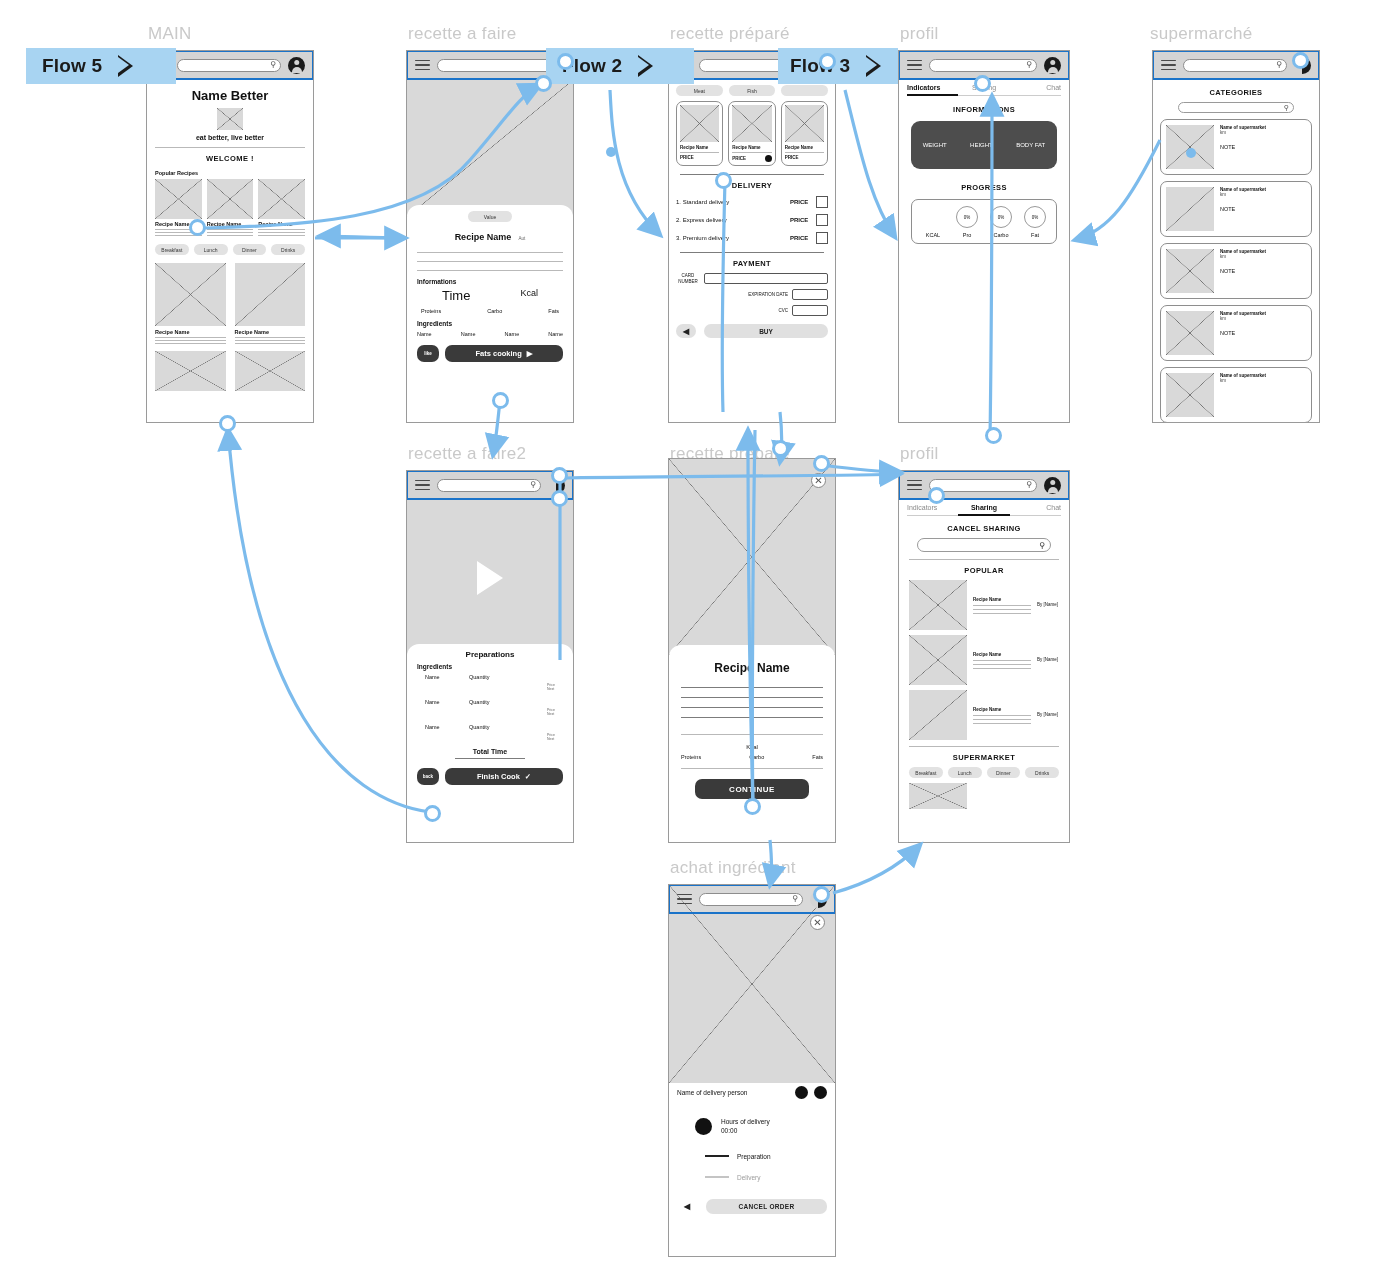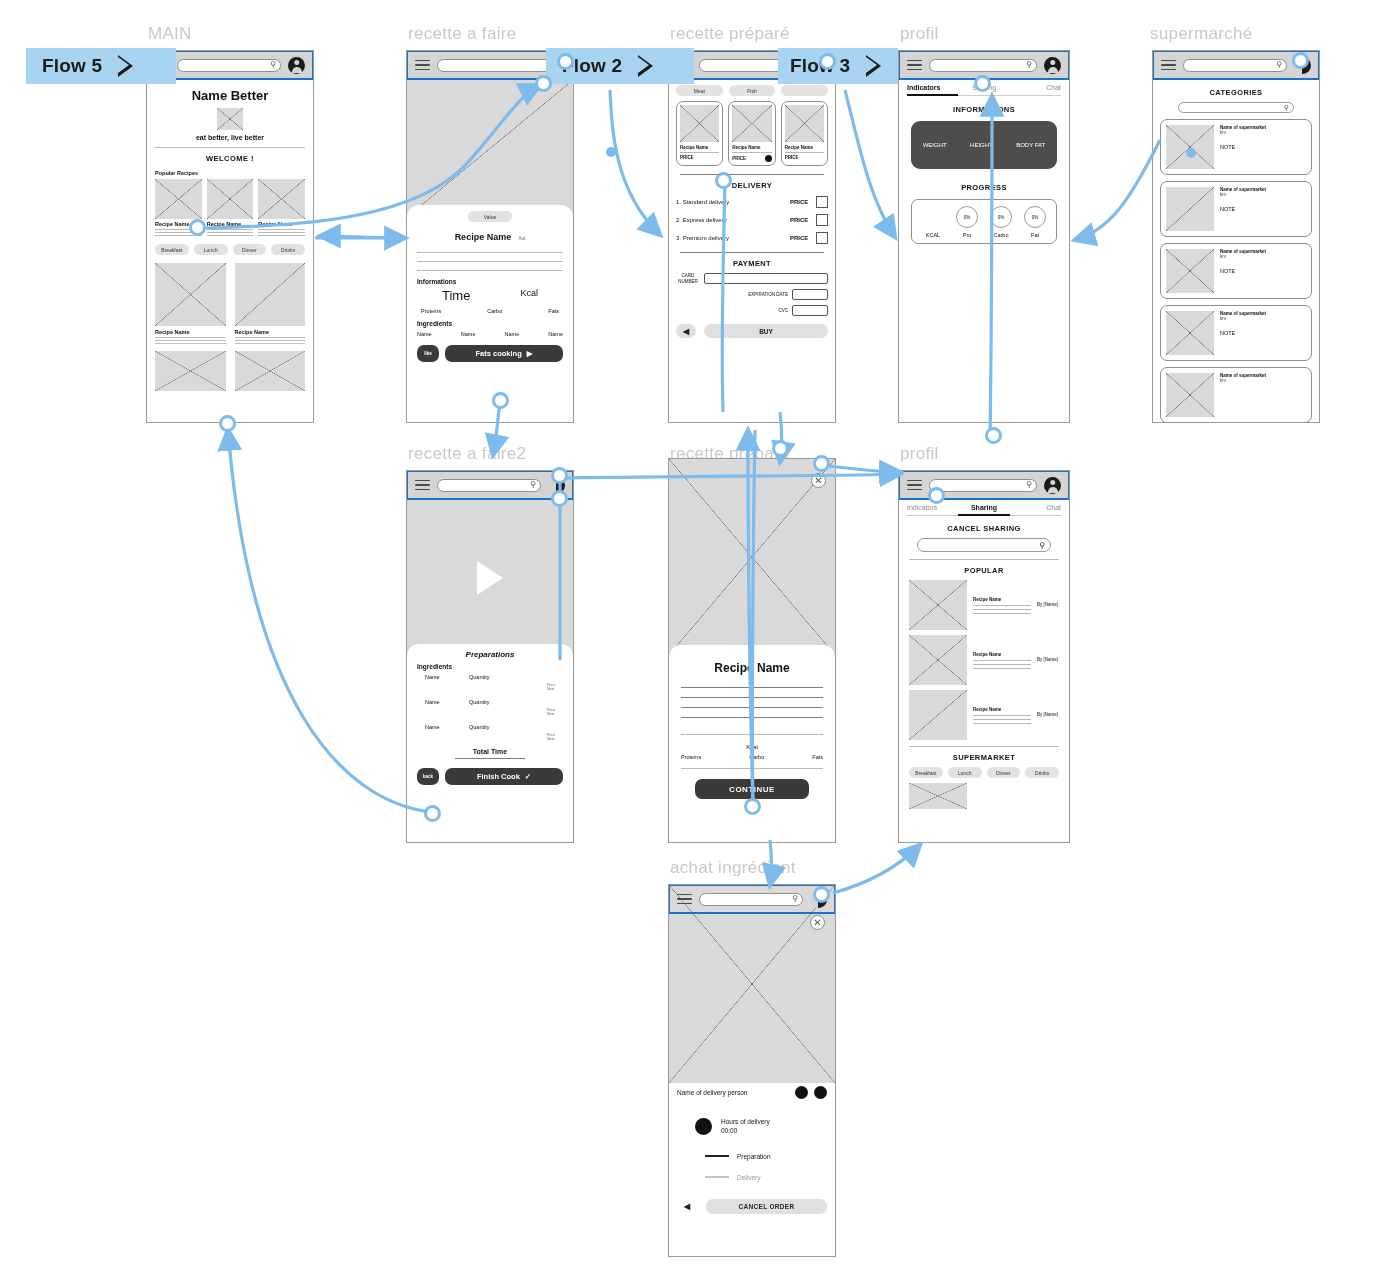--- a/index.html
+++ b/index.html
@@ -490,21 +490,21 @@
       <span class="srch">
           <span class="mag">⚲</span>
         </span>
       <span class="avatar half"></span>
     </div>
     <div class="body">
       <div style="height:155px;background:#d9d9d9;display:flex;align-items:center;justify-content:center;">
         <span style="width:0;height:0;border-left:26px solid #fff;border-top:17px solid transparent;border-bottom:17px solid transparent;"></span>
       </div>
       <div style="background:#fff;border-radius:12px;margin-top:-11px;position:relative;padding:6px 10px 8px;">
-        <div class="ctr b" style="font-size:8px;font-style:italic;">Preparations</div>
+        <div class="ctr b" style="font-size:8px;">Preparations</div>
         <div class="b" style="font-size:6.5px;margin-top:4px;">Ingredients</div>
 
         <div style="margin-top:4px;">
           <div style="display:flex;align-items:center;">
             <span class="tiny" style="width:52px;padding-left:8px;">Name</span>
             <span class="tiny" style="flex:1;">Quantity</span>
             <span style="width:26px;"><span class="line d" style="margin-bottom:2px;"></span><span class="line d"></span></span>
           </div>
           <div style="display:flex;align-items:flex-end;gap:4px;margin-top:3px;">
             <span style="flex:1;"><span class="line d" style="margin-bottom:2px;"></span><span class="line d"></span></span>

